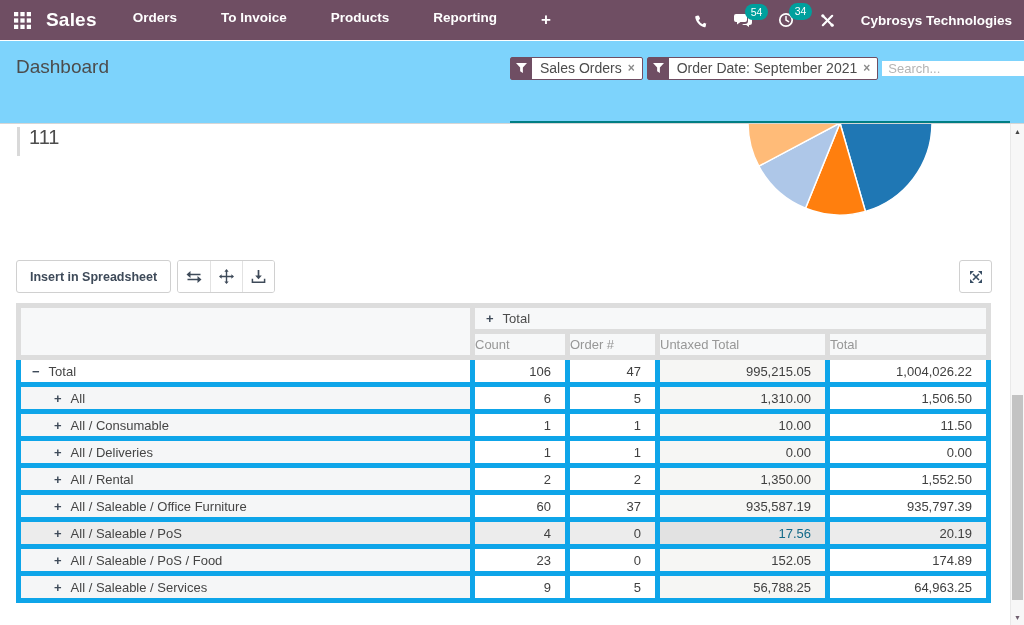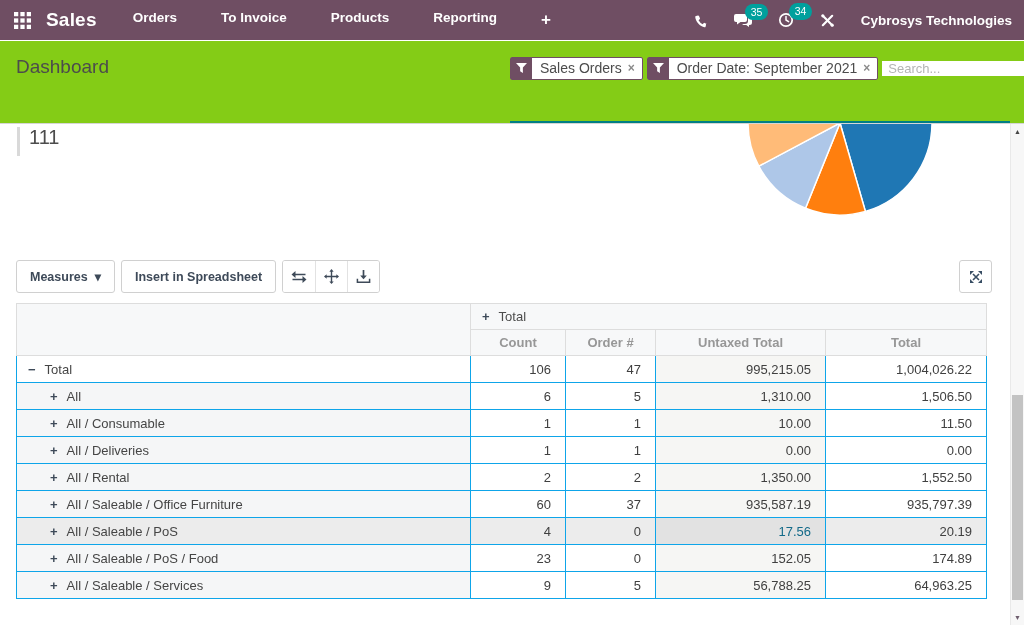--- a/index.html
+++ b/index.html
@@ -15,21 +15,21 @@
   .nav-plus { font-size:17px; font-weight:700; }
   .nav-right { margin-left:auto; display:flex; align-items:center; gap:26px; margin-right:12px; }
   .icon-wrap { position:relative; display:flex; align-items:center; }
   .badge { position:absolute; top:-9px; left:11px; background:#00A09D; color:#fff; font-size:10.5px; line-height:1; padding:3px 6px; border-radius:9px; font-weight:400; }
   .company { font-size:13.5px; font-weight:700; }
   .user-menu { display:flex; align-items:center; gap:6px; cursor:pointer; }
   .avatar { width:27px; height:27px; border-radius:50%; background:radial-gradient(circle at 40% 35%, #d9b08c 0 35%, #8a6248 60%, #4f3a2c 100%); border:1px solid rgba(255,255,255,.4); }
   .user-name { font-size:13.5px; font-weight:700; }
 
   
-  .control-panel { position:absolute; top:41px; left:0; right:0; height:83px; background:#84cc16; border-bottom:1px solid #d6d6d6; }
+  .control-panel { position:absolute; top:41px; left:0; right:0; height:83px; background:#7dd3fc; border-bottom:1px solid #d6d6d6; }
   .breadcrumb { position:absolute; left:16px; top:15px; font-size:19px; color:#4c4c4c; }
   .search-zone { position:absolute; left:510px; right:14px; top:15px; height:24px; display:flex; align-items:center; }
   .facet { display:flex; align-items:center; height:23px; border:1px solid #6F4E63; border-radius:2px; margin-right:4px; background:#fff; }
   .facet-ico { width:21px; height:100%; background:#6F4E63; display:flex; align-items:center; justify-content:center; }
   .facet-label { font-size:14px; color:#4c4c4c; padding:0 5px 0 8px; white-space:nowrap; }
   .facet-x { font-size:12px; color:#8a8a8a; font-weight:700; padding:0 7px 0 1px; cursor:pointer; }
   .search-input { flex:1; border:none; outline:none; font-size:13px; color:#4c4c4c; padding-left:6px; font-family:inherit; }
   .search-input::placeholder { color:#b4b4b4; }
   .search-underline { position:absolute; left:510px; right:14px; top:80px; border-bottom:2px solid #017E84; }
   .filter-row { position:absolute; left:528px; top:97px; display:flex; gap:30px; font-size:13px; font-weight:700; color:#4c4c4c; align-items:center; }
@@ -48,25 +48,25 @@
 
   .toolbar { position:absolute; top:136px; left:16px; display:flex; align-items:center; }
   .btn { height:33px; border:1px solid #d0d0d0; background:#fff; border-radius:3px; color:#3E4A59; font-size:12.5px; font-weight:700; padding:0 13px; margin-right:6px; display:flex; align-items:center; gap:7px; cursor:pointer; font-family:inherit; }
   .btn-group { display:flex; height:33px; border:1px solid #d0d0d0; border-radius:3px; overflow:hidden; }
   .gbtn { width:32px; display:flex; align-items:center; justify-content:center; border-left:1px solid #e2e2e2; cursor:pointer; background:#fff; }
   .gbtn:first-child { border-left:none; }
   .expand-btn { position:absolute; top:136px; right:18px; width:33px; height:33px; border:1px solid #d0d0d0; border-radius:3px; background:#fff; display:flex; align-items:center; justify-content:center; cursor:pointer; }
 
   
   table.pivot { position:absolute; top:179px; left:16px; width:970px; border-collapse:collapse; font-size:13px; table-layout:fixed; }
-  .pivot td { border:1px solid #0ea5e9; height:27px; overflow:hidden; white-space:nowrap; }
+  .pivot td { border:5px solid #0ea5e9; height:27px; overflow:hidden; white-space:nowrap; }
   .pivot thead td { background:#f7f8f9; border-color:#ddd; height:26px; }
   .group-cell { text-align:left; padding-left:11px; color:#4c4c4c; }
   .group-cell .exp { margin-right:9px; }
-  .col-h { text-align:center; color:#979797; font-weight:700;margin-top:46px; }
+  .col-h { color:#979797; font-weight:400;margin-top:46px; }
   td.label { text-align:left; color:#454545; }
   td.label .exp { margin-right:9px; }
   .exp { font-weight:700; color:#3E4A59; font-size:13px; cursor:pointer; }
   .ind0 { padding-left:11px; }
   .ind1 { padding-left:33px; background:#f5f6f7; }
   td.num { text-align:right; padding-right:14px; color:#404040; background:#fff;margin-left:32px; }
   td.untaxed { background:#f6f6f4; }
   tr.hovered td { background:#ececec; }
   tr.hovered td.untaxed { background:#e2e2e2; color:#136A89; }
 
@@ -109,21 +109,21 @@
     <div class="icon-wrap">
       <svg width="15" height="15" viewBox="0 0 16 16">
           <path fill="#fff" d="M14.7 11.6l-2.3-1a1 1 0 0 0-1.1.3l-1 1.2A11.6 11.6 0 0 1 5.9 7.7l1.2-1a1 1 0 0 0 .3-1.1l-1-2.3a1 1 0 0 0-1.1-.6l-2.1.5a1 1 0 0 0-.8 1c.1 2.2 1.3 4.9 3.2 7s4.5 3.7 6.7 4.1a1 1 0 0 0 1.1-.7l.5-2.1a1 1 0 0 0-.2-.9z"></path>
         </svg>
     </div>
     <div class="icon-wrap">
       <svg width="18" height="15" viewBox="0 0 18 15">
           <path fill="#fff" d="M2 1h9a2 2 0 0 1 2 2v4a2 2 0 0 1-2 2H6.5L3 11.5V9H2a2 2 0 0 1-2-2V3a2 2 0 0 1 2-2z"></path>
           <path fill="#fff" d="M14 5h1.5A2.5 2.5 0 0 1 18 7.5v2A2.5 2.5 0 0 1 15.5 12H15v2l-2.8-2H10a2 2 0 0 1-1.8-1H11a3 3 0 0 0 3-3z"></path>
         </svg>
-      <span class="badge">35</span>
+      <span class="badge">54</span>
     </div>
     <div class="icon-wrap">
       <svg width="16" height="16" viewBox="0 0 16 16">
           <circle cx="8" cy="8" r="6.2" fill="none" stroke="#fff" stroke-width="1.7"></circle>
           <path d="M8 4.4V8l2.6 1.6" fill="none" stroke="#fff" stroke-width="1.5" stroke-linecap="round"></path>
         </svg>
       <span class="badge">34</span>
     </div>
     <div class="icon-wrap">
       <svg width="15" height="15" viewBox="0 0 16 16">
@@ -222,24 +222,20 @@
       <g stroke="#fff" stroke-width="1.5" stroke-linejoin="round">
         <path d="M93 0 L185 0 A92 92 0 0 1 118.4 88.4 Z" fill="#1F77B4"></path>
         <path d="M93 0 L118.4 88.4 A92 92 0 0 1 58.5 85.3 Z" fill="#FF7F0E"></path>
         <path d="M93 0 L58.5 85.3 A92 92 0 0 1 11.8 43.2 Z" fill="#AEC7E8"></path>
         <path d="M93 0 L11.8 43.2 A92 92 0 0 1 1 0 Z" fill="#FFBB78"></path>
       </g>
     </svg>
   </div>
 
   <div class="toolbar">
-    <button class="btn">
-      <span>Measures</span>
-      <span>▾</span>
-    </button>
     <button class="btn">
       <span>Insert in Spreadsheet</span>
     </button>
     <div class="btn-group">
       <span class="gbtn">
         <svg width="16" height="14" viewBox="0 0 16 14">
             <g stroke="#3E4A59" stroke-width="1.6">
               <path d="M3.5 4.5h11"></path>
               <path d="M12.5 9.5h-11"></path>
             </g>

